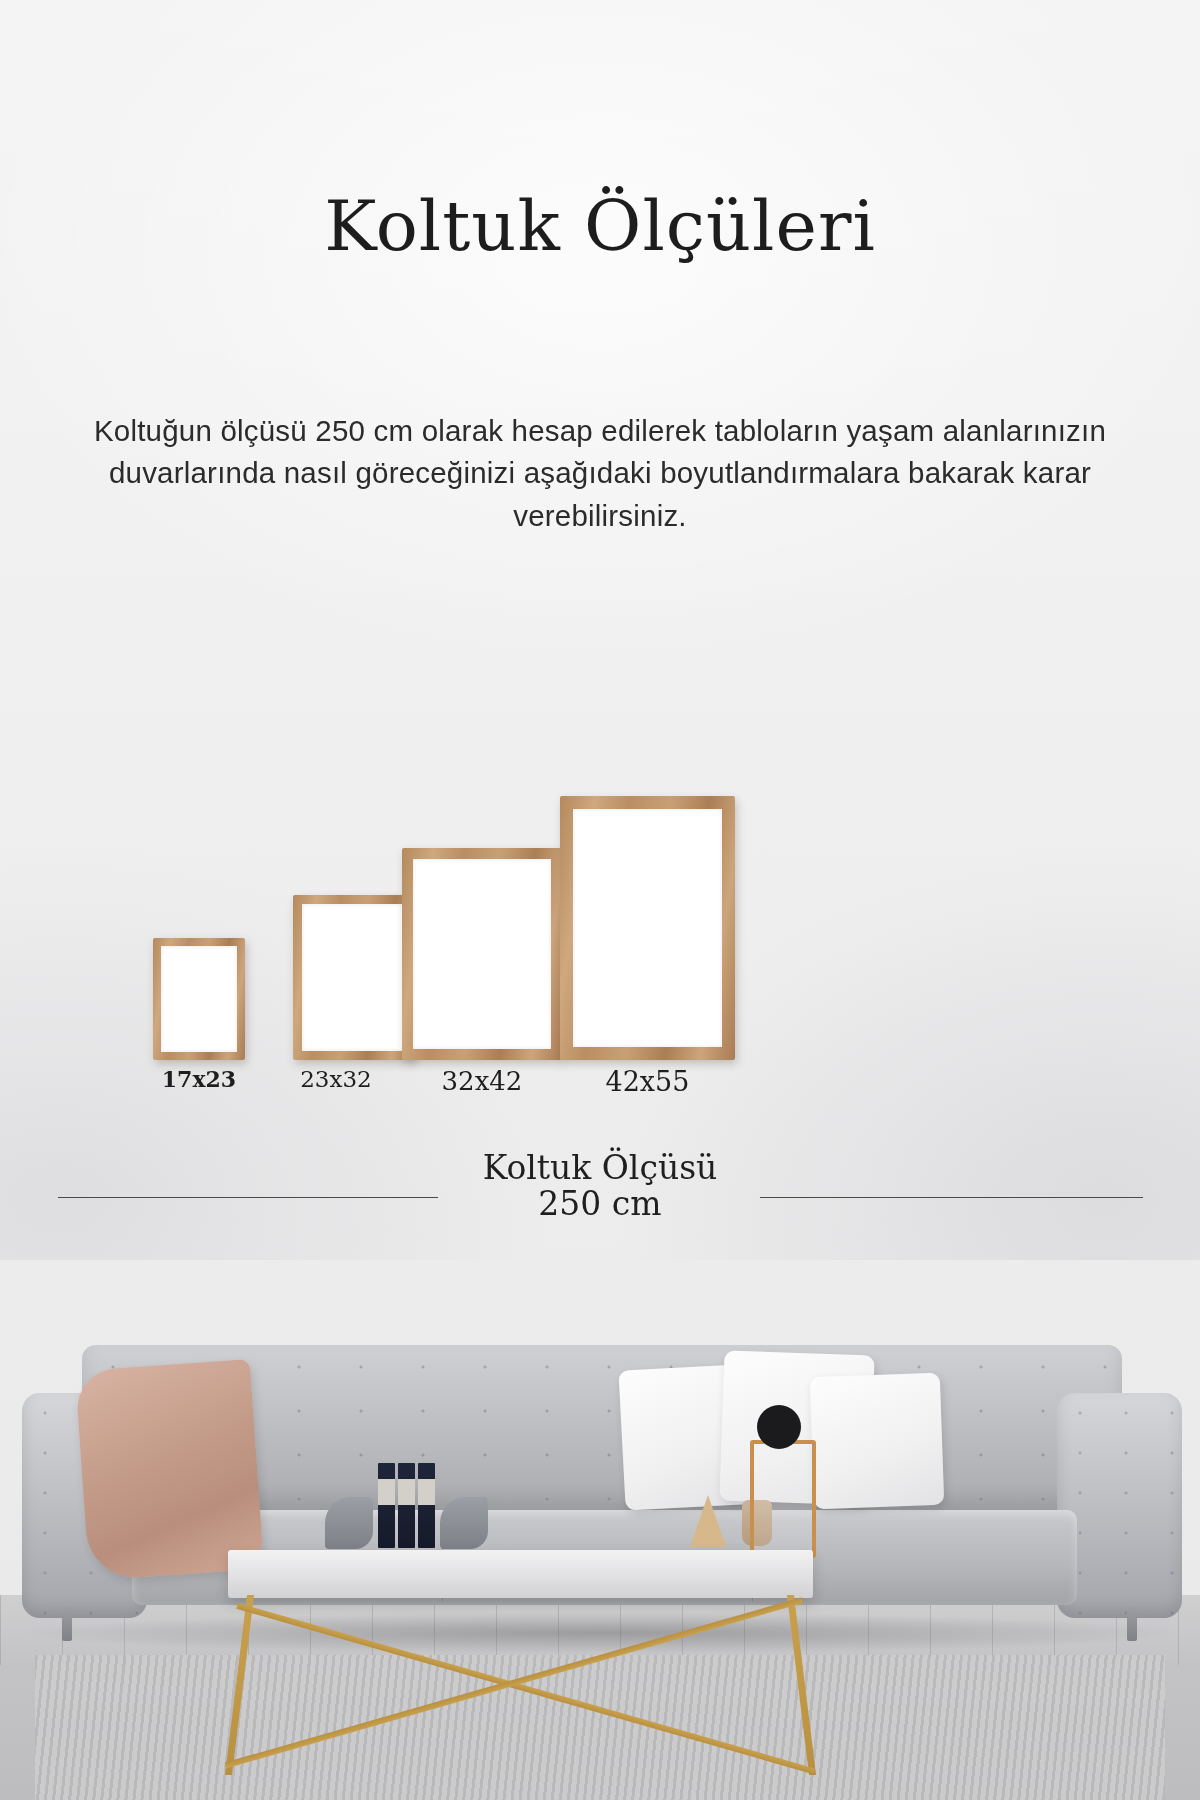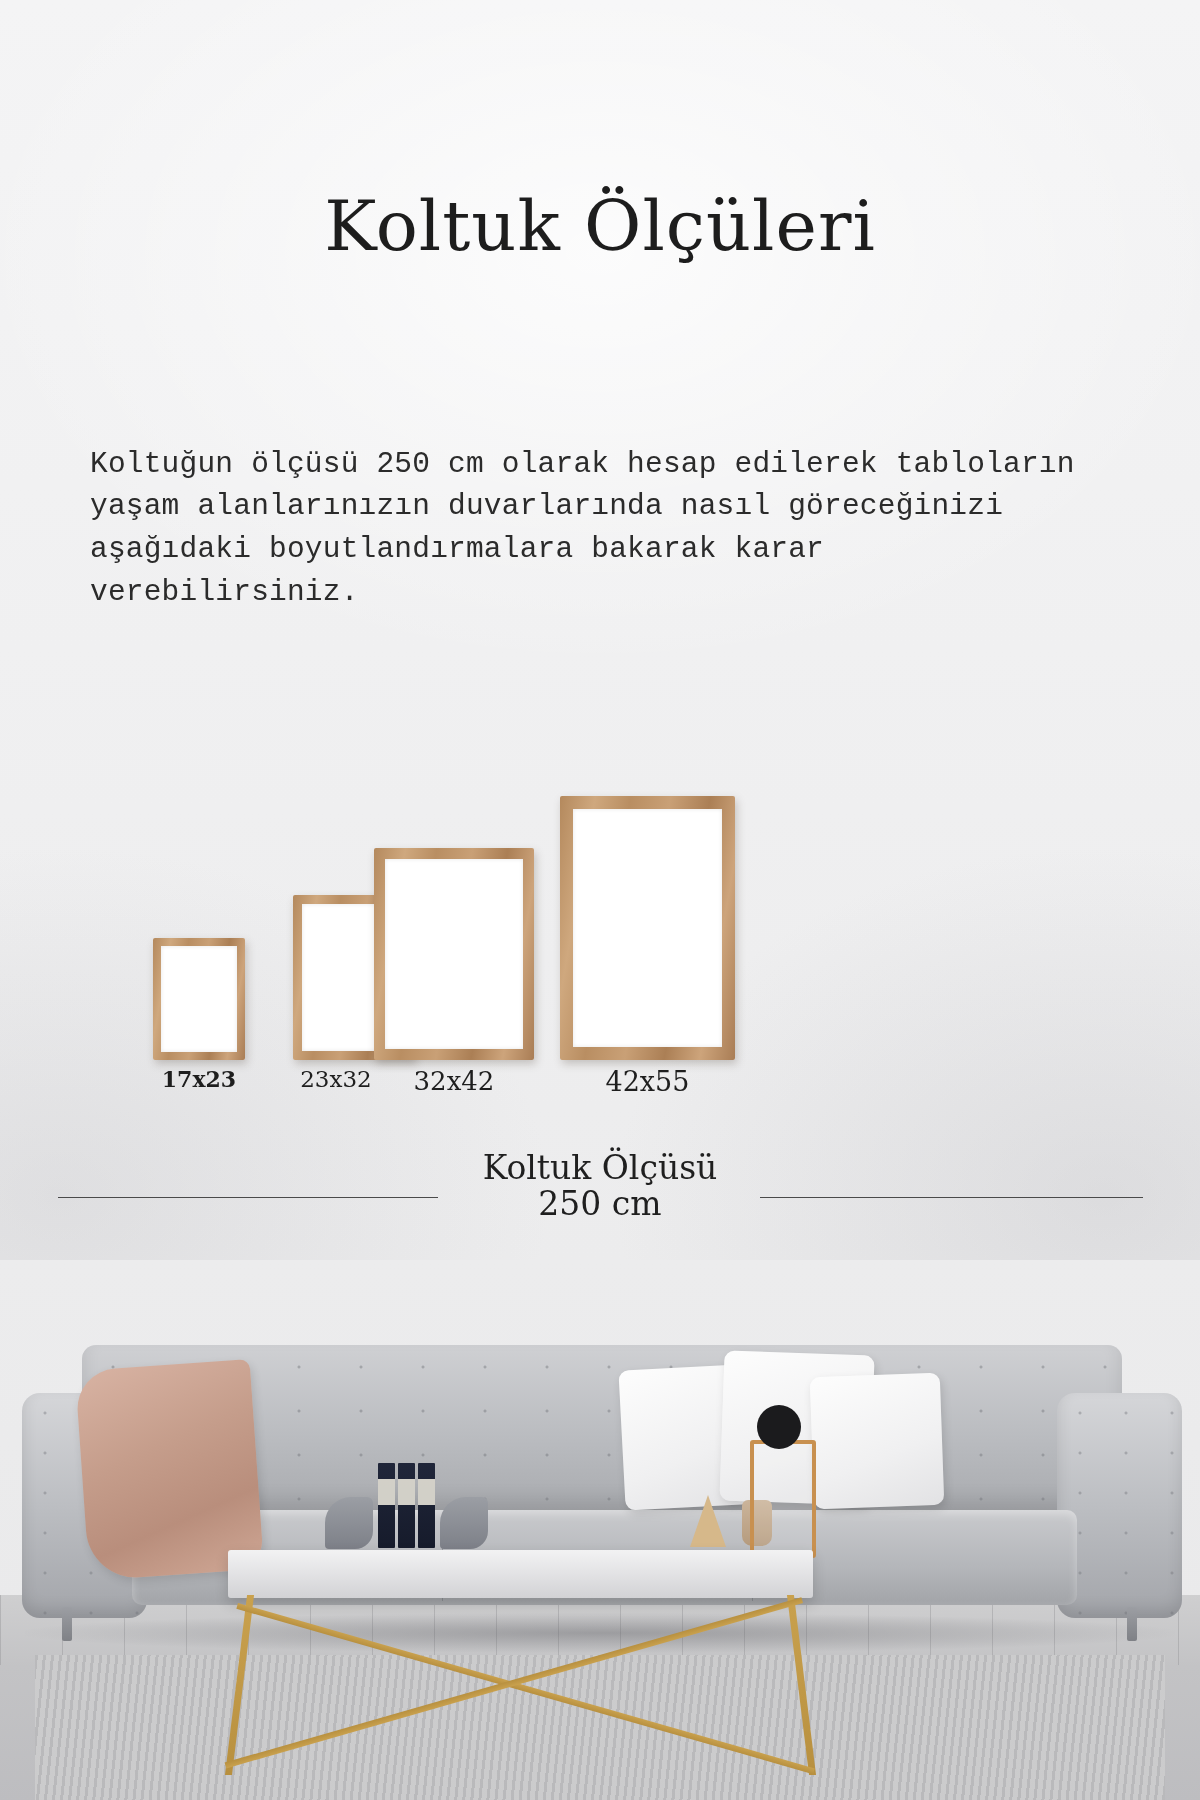--- a/index.html
+++ b/index.html
@@ -42,27 +42,27 @@
     text-align: center;
     font-size: 70px;
     letter-spacing: 1px;
     color: #1d1d1d;
     font-family: "DejaVu Serif", serif;
     font-weight: 400;
   }
 
   #description {
     position: absolute;
-    left: 90px; top: 413px;
+    left: 90px; top: 380px;
     width: 1020px;
-    text-align: left;
+    text-align: center;
     font-size: 29.5px;
     line-height: 1.45;
     color: #2b2b2b;
-    font-family: Liberation Mono, monospace;
+    font-family: Liberation Sans, sans-serif;
     letter-spacing: 0.2px;
   }
 
   
   #frames {
     position: absolute;
     left: 0;
     top: 660px;
     width: 1200px;
     height: 400px;
@@ -304,21 +304,21 @@
       <div class="frame-label" style="top:128px; font-size:22px;">17x23</div>
     </div>
 
     <div class="frame-wrap" style="left:257px; width:122px;padding-left:36px;">
       <div class="frame" style="width:122px; height:165px; margin:0 auto;">
         <div class="frame-inner" style="left:9px; top:9px; right:9px; bottom:9px;"></div>
       </div>
       <div class="frame-label" style="top:171px; font-size:23px;">23x32</div>
     </div>
 
-    <div class="frame-wrap" style="left:374px; width:160px;border-radius:18px;">
+    <div class="frame-wrap" style="left:402px; width:160px;border-radius:18px;">
       <div class="frame" style="width:160px; height:212px; margin:0 auto;">
         <div class="frame-inner" style="left:11px; top:11px; right:11px; bottom:11px;"></div>
       </div>
       <div class="frame-label" style="top:218px; font-size:26px;">32x42</div>
     </div>
 
     <div class="frame-wrap" style="left:560px; width:175px;">
       <div class="frame" style="width:175px; height:264px; margin:0 auto;">
         <div class="frame-inner" style="left:13px; top:13px; right:13px; bottom:13px;"></div>
       </div>

